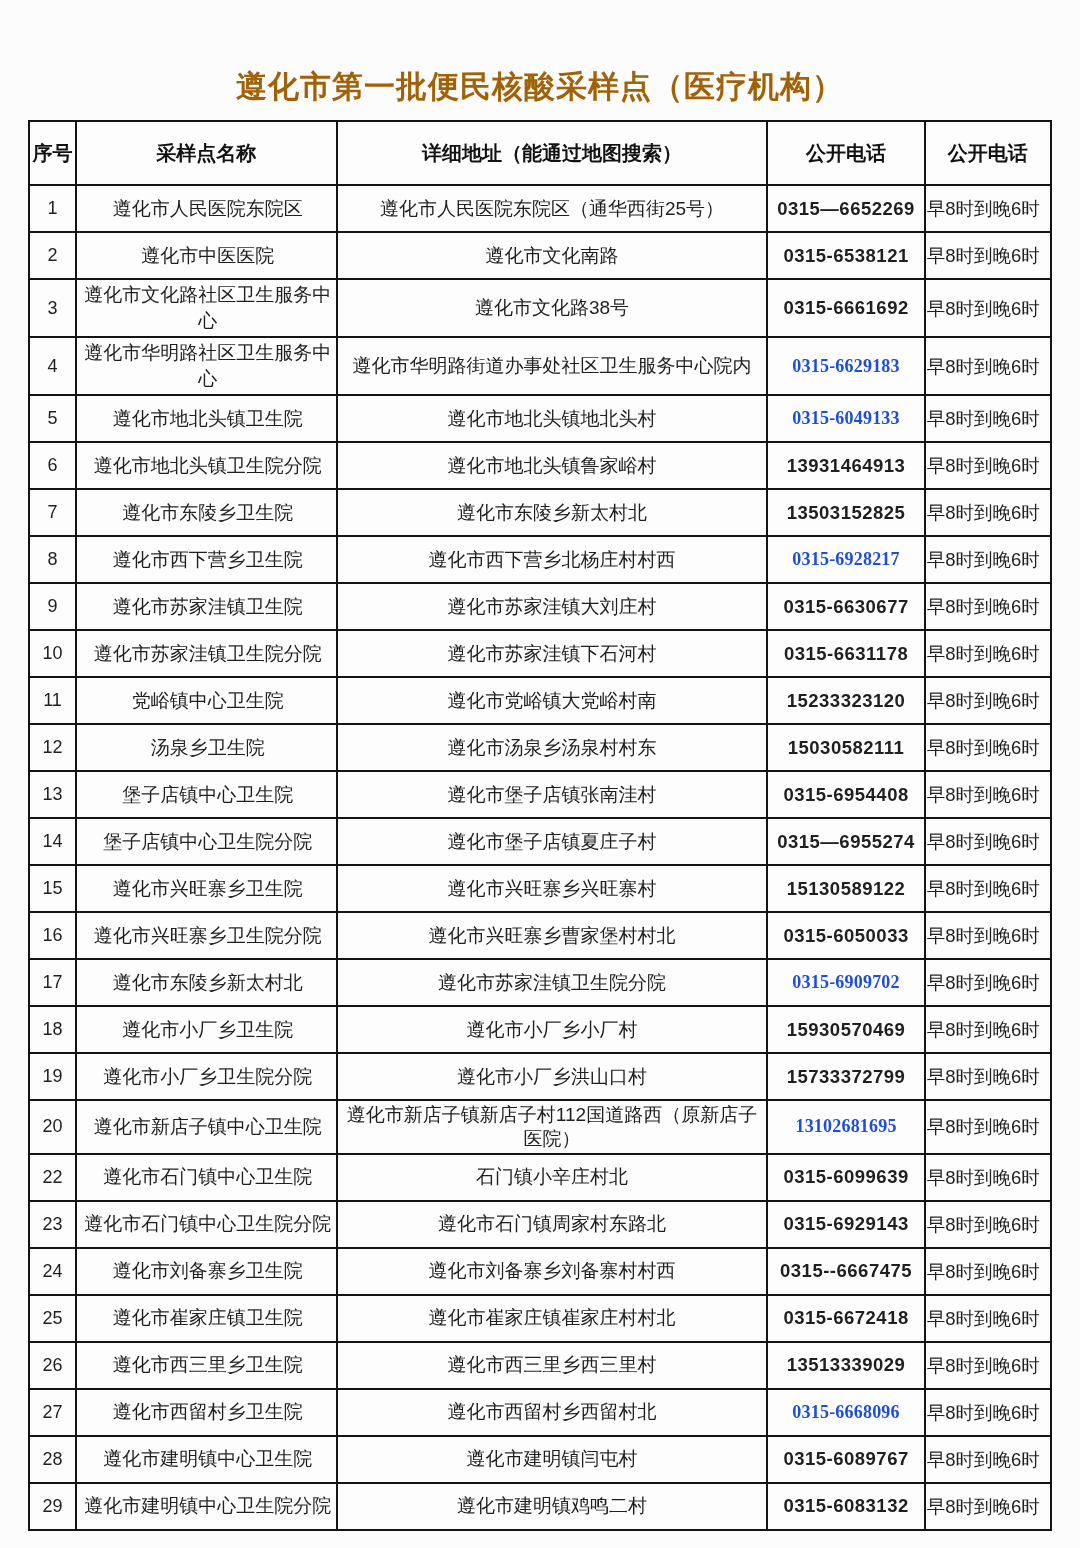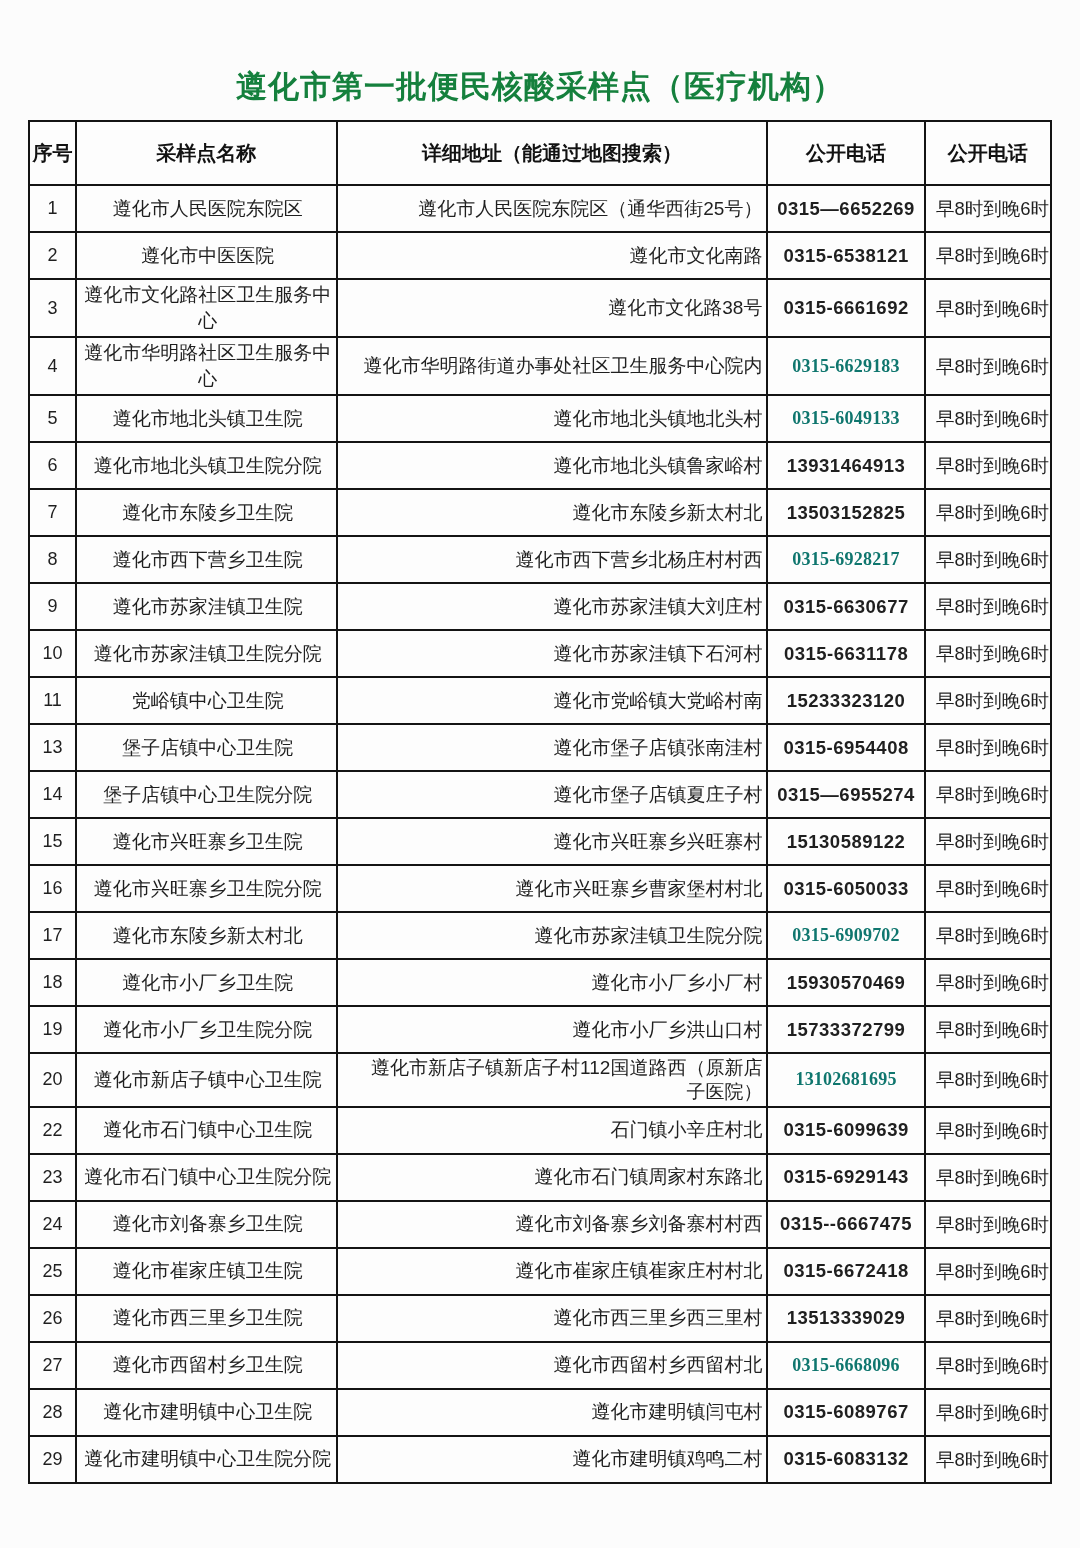--- a/index.html
+++ b/index.html
@@ -17,21 +17,21 @@
     overflow: hidden;
   }
   .page-title {
     margin: 0;
     padding-top: 66px;
     padding-bottom: 12px;
     text-align: center;
     font-size: 31px;
     font-weight: 700;
     letter-spacing: 1px;
-    color: #15803d;
+    color: #a16207;
   }
   table.sampling-table {
     border-collapse: collapse;
     table-layout: fixed;
     margin-left: 28px;
     width: 1024px;
     background: #fdfdfd;
   }
   .sampling-table th,
   .sampling-table td {
@@ -51,30 +51,30 @@
     font-weight: 500;
     color: #1f1f1f;
   }
   .col-no    { width: 47px; }
   .col-name  { width: 260px; }
   .col-addr  { width: 430px; }
   .col-phone { width: 157px; }
   .col-time  { width: 126px; }
   td.cell-no    { text-align: center; font-size: 18px; }
   td.cell-name  { text-align: center; padding: 2px 2px 2px 5px; }
-  td.cell-addr  { text-align: right; padding: 2px 4px 2px 23px; line-height: 1.25; }
+  td.cell-addr  { text-align: center; padding: 2px 4px 2px 4px; line-height: 1.25; }
   td.cell-phone { text-align: center; letter-spacing: 0.5px; font-size: 18.5px; font-weight: bold; }
   td.cell-phone.serif {
     font-family: "Liberation Serif", serif;
     font-size: 18px;
     letter-spacing: 0.2px;
-    color: #0f766e;
+    color: #1d4ed8;
     margin-left: 8px;
   }
-  td.cell-time  { text-align: right; font-size: 18.5px; }
+  td.cell-time  { text-align: left; font-size: 18.5px; border-radius: 22px; }
 </style>
 </head>
 <body>
 
 <div class="page">
 
   <h1 class="page-title">遵化市第一批便民核酸采样点（医疗机构）</h1>
 
   <table class="sampling-table">
     <colgroup>
@@ -165,20 +165,27 @@
     <td class="cell-time">早8时到晚6时</td>
   </tr>
         <tr>
     <td class="cell-no">11</td>
     <td class="cell-name">党峪镇中心卫生院</td>
     <td class="cell-addr">遵化市党峪镇大党峪村南</td>
     <td class="cell-phone">15233323120</td>
     <td class="cell-time">早8时到晚6时</td>
   </tr>
         <tr>
+    <td class="cell-no">12</td>
+    <td class="cell-name">汤泉乡卫生院</td>
+    <td class="cell-addr">遵化市汤泉乡汤泉村村东</td>
+    <td class="cell-phone">15030582111</td>
+    <td class="cell-time">早8时到晚6时</td>
+  </tr>
+        <tr>
     <td class="cell-no">13</td>
     <td class="cell-name">堡子店镇中心卫生院</td>
     <td class="cell-addr">遵化市堡子店镇张南洼村</td>
     <td class="cell-phone">0315-6954408</td>
     <td class="cell-time">早8时到晚6时</td>
   </tr>
         <tr>
     <td class="cell-no">14</td>
     <td class="cell-name">堡子店镇中心卫生院分院</td>
     <td class="cell-addr">遵化市堡子店镇夏庄子村</td>

